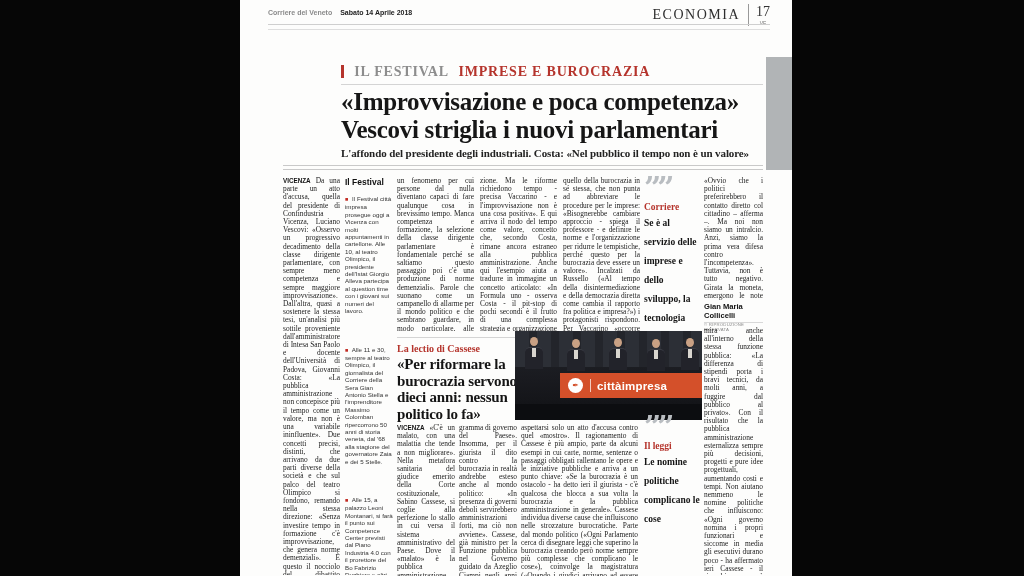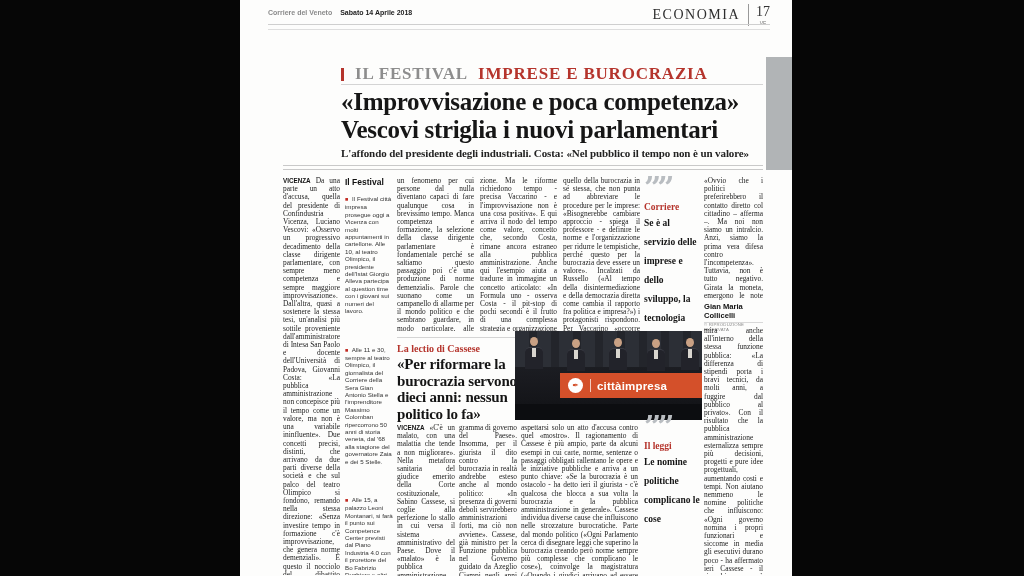--- a/index.html
+++ b/index.html
@@ -13,21 +13,21 @@
   .mast-left .date{color:#222;font-weight:bold}
   .mast-right{position:absolute;right:22px;top:4px;display:flex;align-items:flex-start}
   .section{font-size:14px;letter-spacing:1.5px;color:#2e2e2e;font-family:"Liberation Serif",serif;margin-top:3px}
   .pagenum-block{border-left:1px solid #999;margin-left:8px;padding-left:7px;text-align:center}
   .pagenum{font-size:14px;color:#333}
   .edition{font-size:5px;color:#777;font-family:"Liberation Sans",sans-serif}
   .mast-rule1{position:absolute;left:28px;right:22px;top:24px;height:1px;background:#cfcfcf}
   .mast-rule2{position:absolute;left:28px;right:22px;top:29px;height:1px;background:#dedede}
   .gray-slot{position:absolute;left:526px;top:57px;width:26px;height:113px;background:#b1b4b6}
   
-  .kicker{position:absolute;left:101px;top:64px;font-size:17px;font-weight:600;letter-spacing:.8px;white-space:nowrap}
+  .kicker{position:absolute;left:101px;top:64px;font-size:14px;font-weight:600;letter-spacing:.8px;white-space:nowrap}
   .kicker .bar{display:inline-block;width:3px;height:13px;background:#b5342c;margin-right:6px;vertical-align:-2px}
   .kicker .k1{color:#8d8d8d}
   .kicker .k2{color:#b5342c;margin-left:6px}
   .kicker-rule{position:absolute;left:101px;right:29px;top:84px;height:1px;background:#d4d4d4}
   .headline{position:absolute;left:101px;top:88px;width:424px;font-size:25px;line-height:28px;font-weight:bold;color:#161616;letter-spacing:-.3px}
   .standfirst{position:absolute;left:101px;top:147px;width:424px;font-size:11px;font-weight:bold;color:#222;letter-spacing:-.1px}
   .double-rule{position:absolute;left:43px;right:29px;top:165px;height:5px;border-top:1px solid #c9c9c9;border-bottom:1px solid #c9c9c9}
   
   .bodytxt{font-size:7.4px;line-height:8.2px;text-align:justify;color:#222;overflow:hidden;position:absolute}
   .dateline{font-family:"Liberation Sans",sans-serif;font-weight:bold;font-size:6.3px;color:#111}

